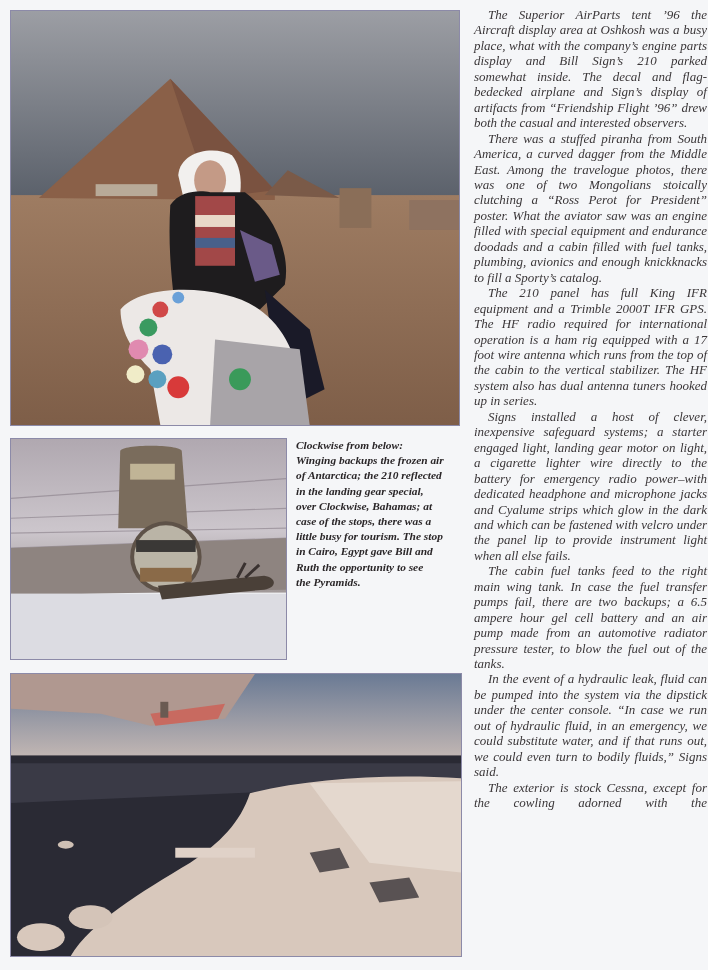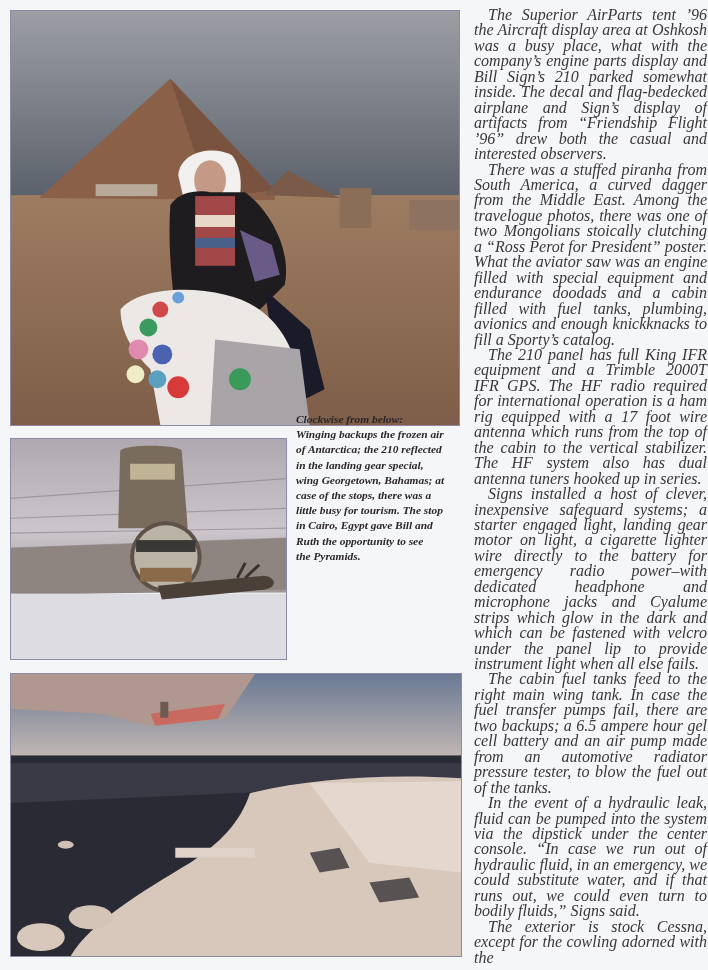--- a/index.html
+++ b/index.html
@@ -13,29 +13,29 @@
       border: 1px solid #8c8aa8;
       overflow: hidden;
       box-sizing: border-box;
     }
     .photo svg { display: block; width: 100%; height: 100%; }
     #photo-pyramids { left: 10px; top: 10px; width: 450px; height: 416px; }
     #photo-mirror { left: 10px; top: 438px; width: 277px; height: 222px; }
     #photo-antarctica { left: 10px; top: 673px; width: 452px; height: 284px; }
 
     .caption {
-      position: absolute; left: 296px; top: 412px; width: 172px;
+      position: absolute; left: 296px; top: 438px; width: 172px;
       font-style: italic; font-weight: bold;
       font-size: 11.4px; line-height: 15.2px; color: #2a2628;
     }
     .caption span { display: block; white-space: nowrap; }
 
     .column {
       position: absolute; left: 474px; top: 7px; width: 233px;
-      font-style: italic; font-size: 16px; line-height: 15.45px;
+      font-style: italic; font-size: 13px; line-height: 15.45px;
       color: #3a3638; text-align: justify;
     }
     .column p { margin: 0; text-indent: 14px; }
   </style>
 </head>
 <body>
 
 <div class="photo" id="photo-pyramids">
   <svg viewBox="0 0 450 416" preserveAspectRatio="none">
     <defs>
@@ -102,21 +102,21 @@
     <path d="M148 148 L255 138 C268 140 268 150 255 152 L152 162 Z" fill="#4a4038"></path>
     <path d="M228 140 L236 125 M236 140 L250 127" stroke="#3a3230" stroke-width="3"></path>
   </svg>
 </div>
 
 <div class="caption">
   <span>Clockwise from below:</span>
   <span>Winging backups the frozen air</span>
   <span>of Antarctica; the 210 reflected</span>
   <span>in the landing gear special,</span>
-  <span>wing Georgetown, Bahamas; at</span>
+  <span>over Clockwise, Bahamas; at</span>
   <span>case of the stops, there was a</span>
   <span>little busy for tourism. The stop</span>
   <span>in Cairo, Egypt  gave Bill and</span>
   <span>Ruth the opportunity to see</span>
   <span>the Pyramids.</span>
 </div>
 
 <div class="photo" id="photo-antarctica">
   <svg viewBox="0 0 452 284" preserveAspectRatio="none">
     <defs>

